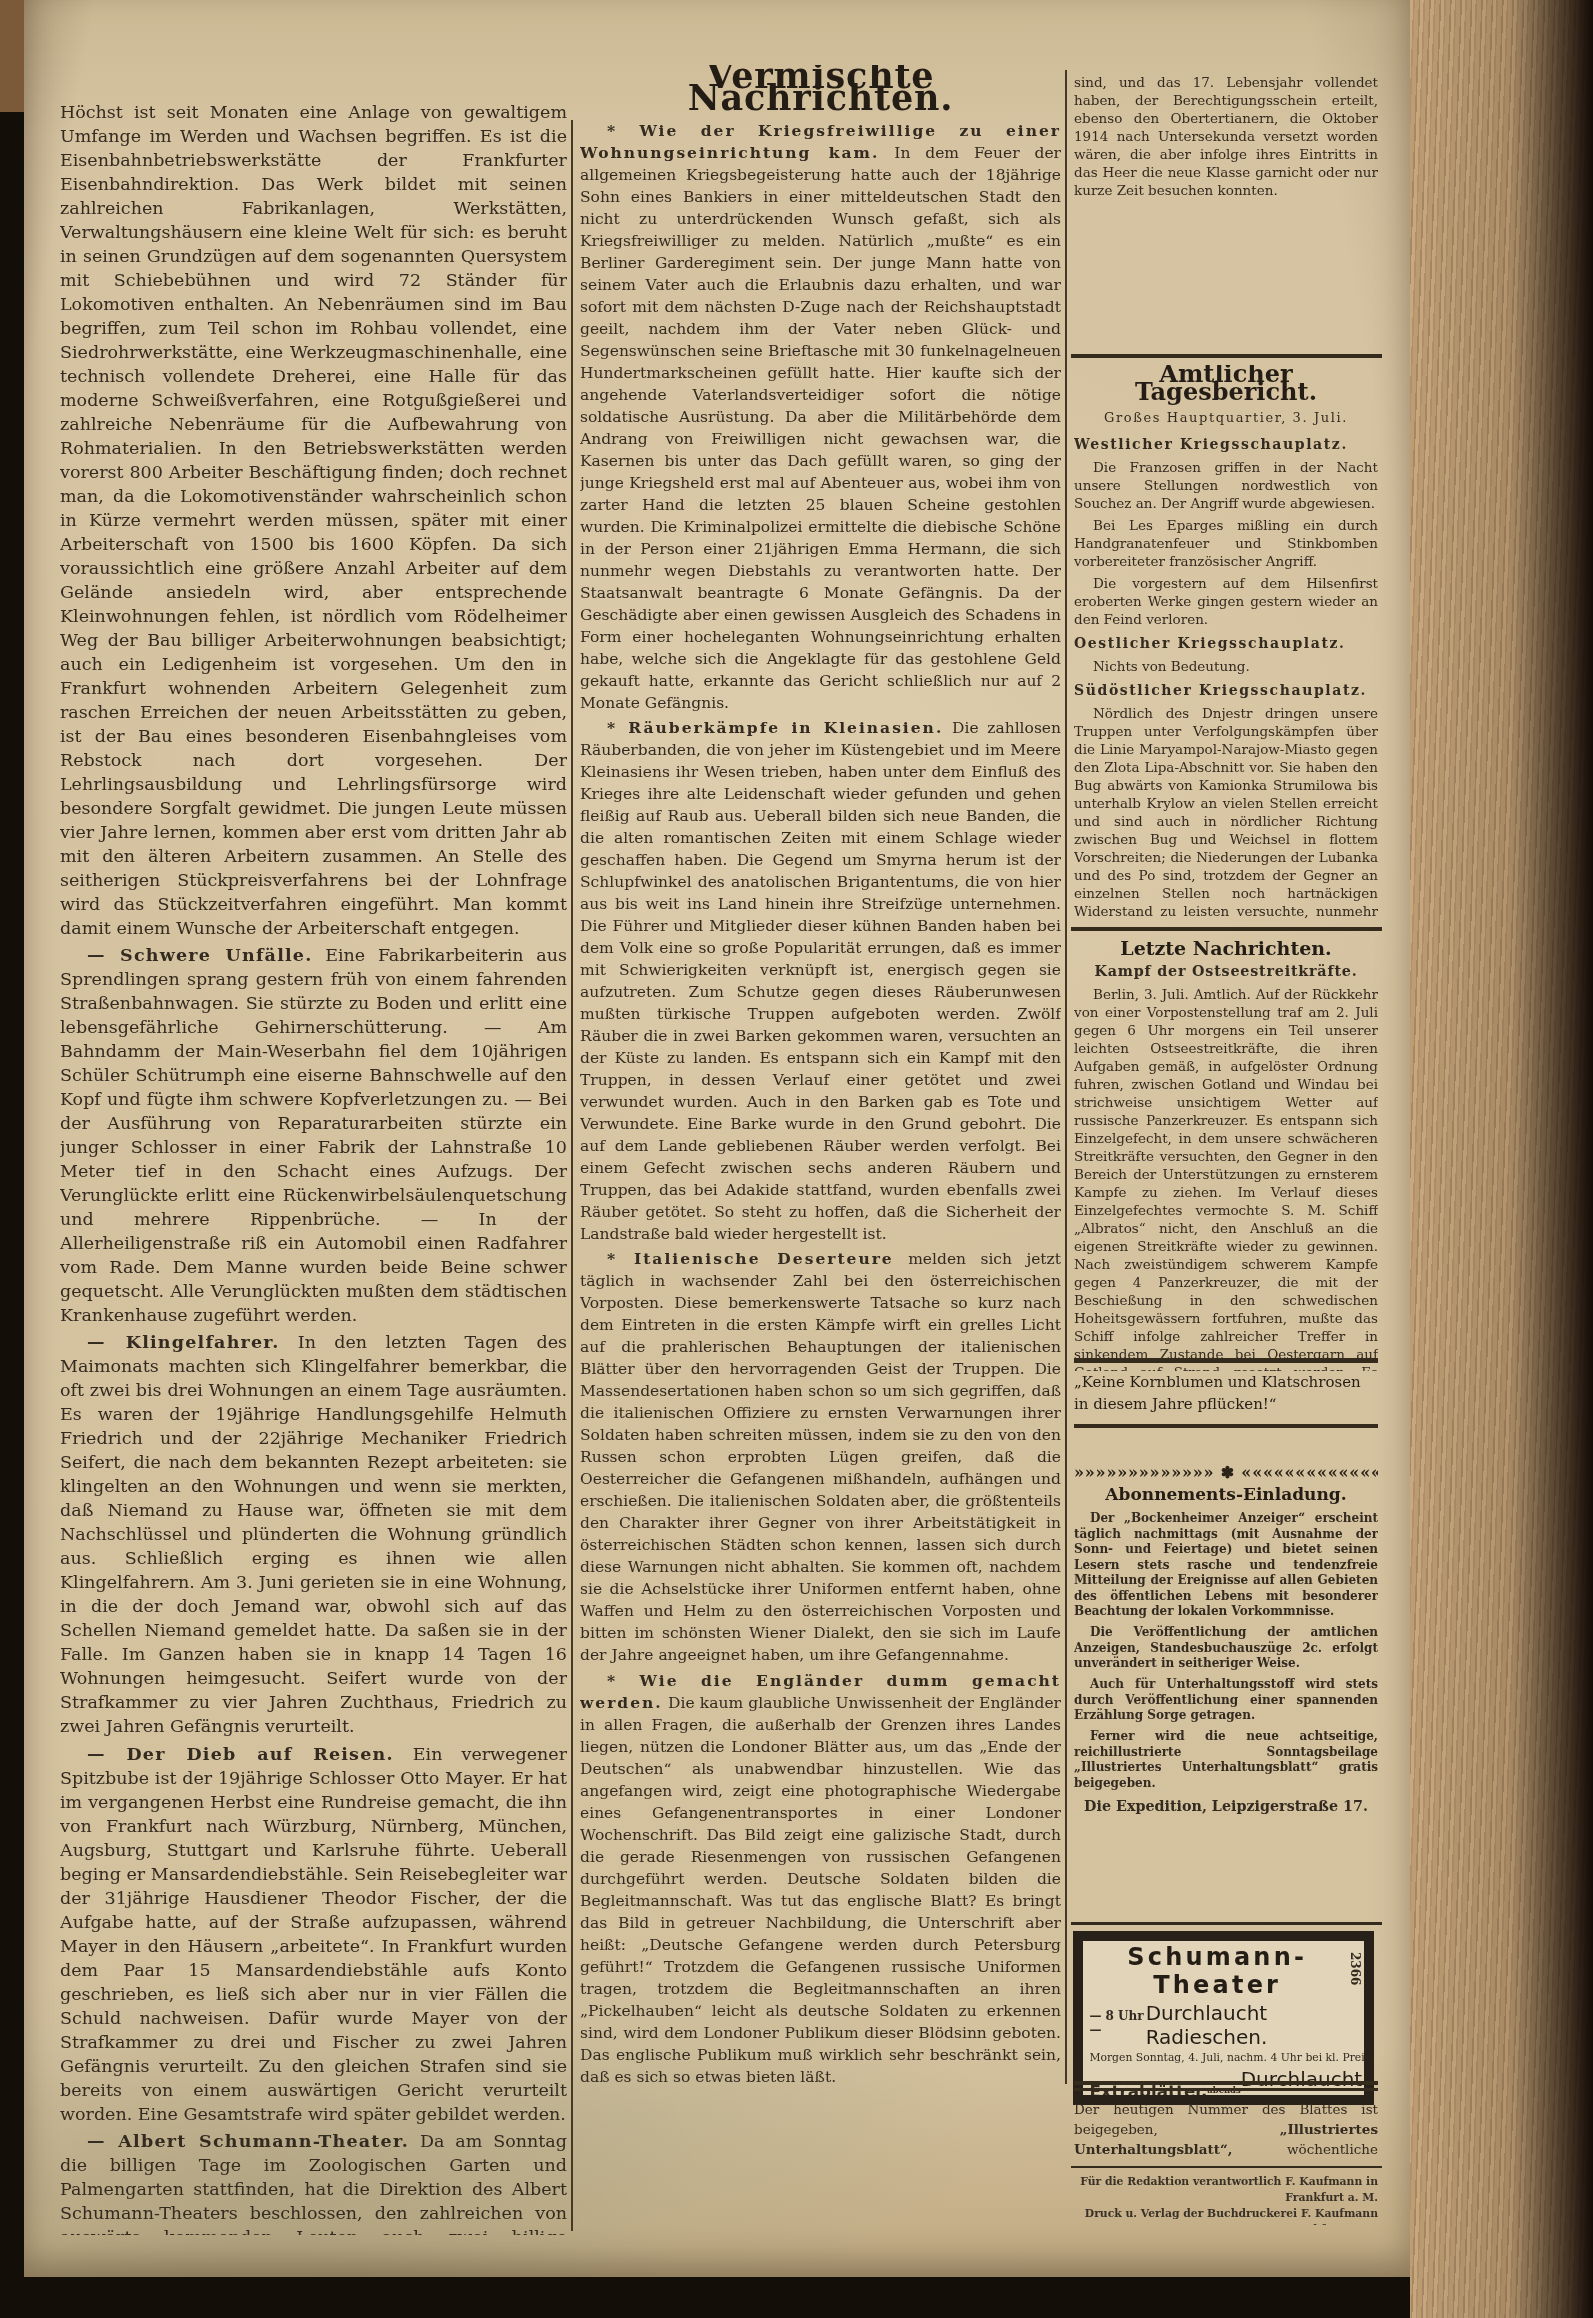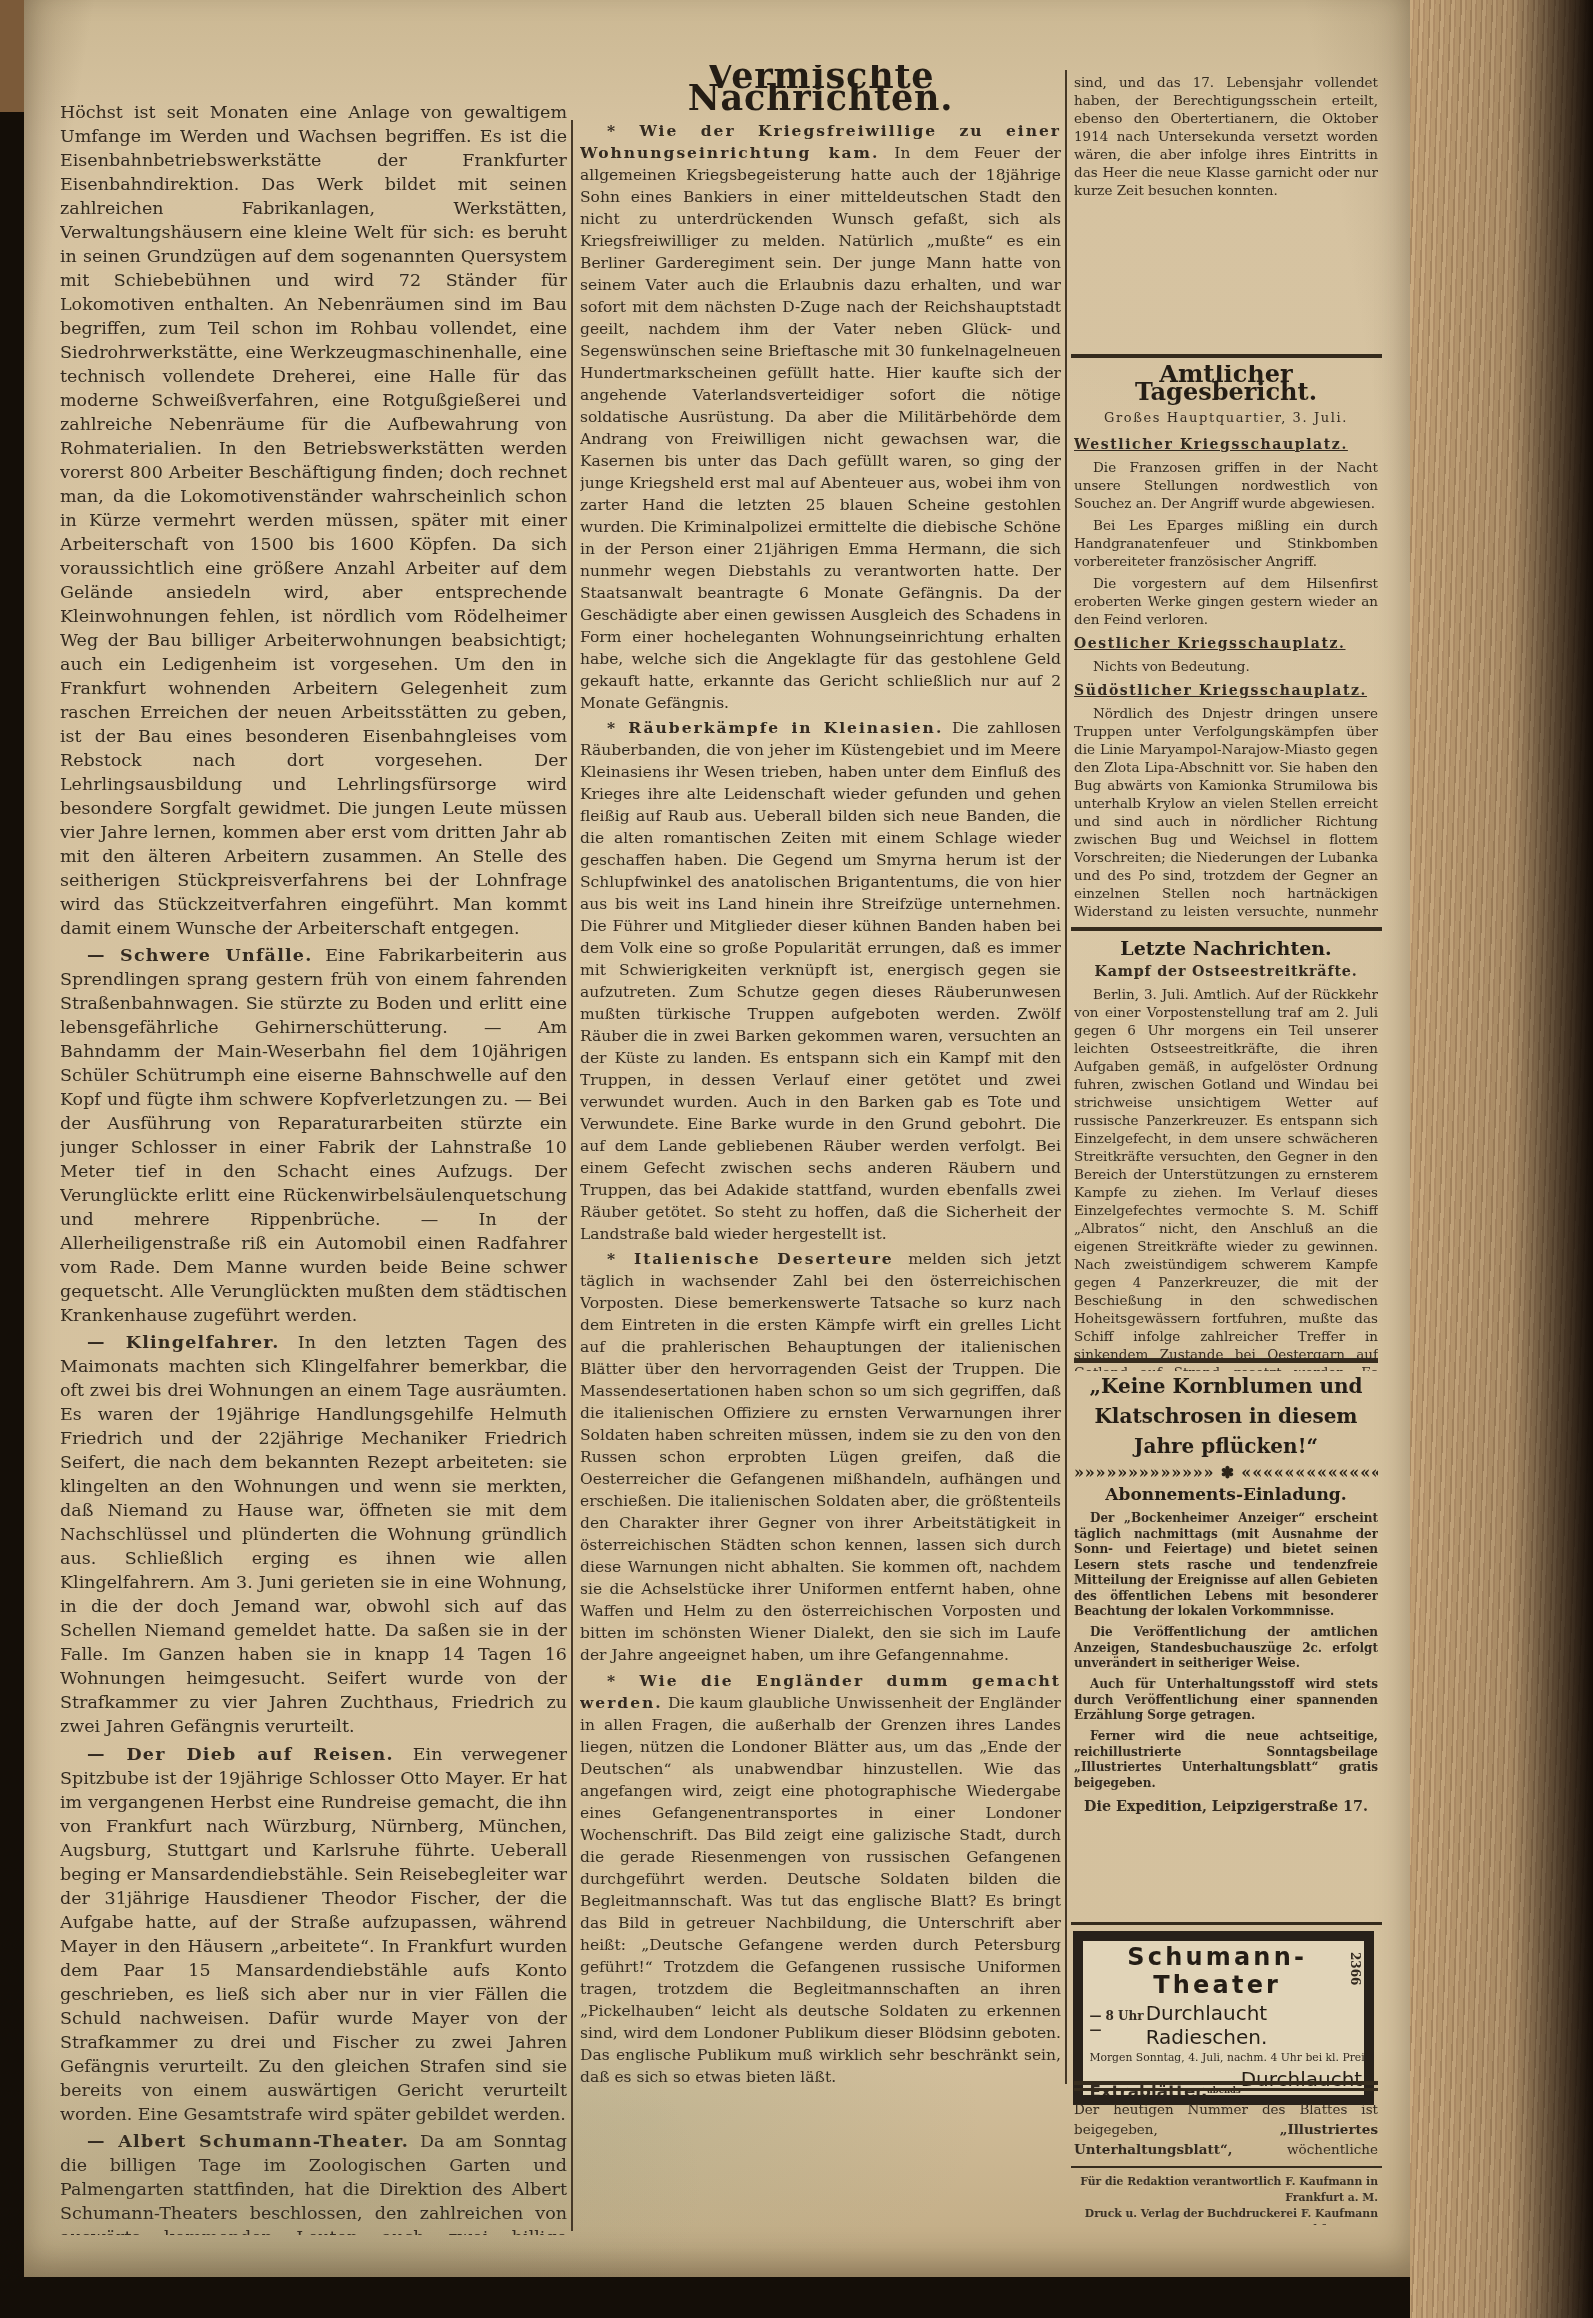--- a/index.html
+++ b/index.html
@@ -32,25 +32,25 @@
   .lead{font-weight:bold;letter-spacing:1.2px;}
   .article-lead{font-weight:bold;letter-spacing:2px;}
   .col2-title{text-align:center;font-weight:bold;font-size:35px;letter-spacing:0.8px;margin:0 0 11px 0;color:#241d15;}
   
   .c3{position:absolute;left:1050px;width:304px;overflow:hidden;font-size:13.5px;line-height:18px;}
   .c3 .body-p{margin:0 0 4px 0;}
   .c3 .indent{text-indent:19px;}
   .r-title{text-align:center;font-weight:bold;color:#241d15;}
   .official-title{font-size:24px;margin:0 0 8px 0;}
   .dateline{text-align:center;letter-spacing:1.6px;font-size:13px;margin:0 0 8px 0;}
-  .war-heading{font-weight:bold;letter-spacing:1.6px;font-size:14px;margin:6.4px 0 4.8px 0;text-decoration:underline;}
+  .war-heading{font-weight:bold;letter-spacing:1.6px;font-size:14px;margin:6.4px 0 4.8px 0;}
   .latest-title{font-size:19px;margin:0 0 4.8px 0;}
   .latest-sub{text-align:center;font-weight:bold;font-size:14.3px;letter-spacing:0.8px;margin:0 0 4.8px 0;}
   .slogan-rule{height:4.8px;background:#352b1d;}
-  .slogan-text{font-size:20px;font-weight:bold;text-align:center;line-height:1.5;margin:8px 0;color:#241d15;}
+  .slogan-text{font-size:15px;font-weight:normal;line-height:1.5;margin:8px 0;color:#241d15;}
   .double-rule .a{height:4px;background:#352b1d;margin-bottom:3.2px;}
   .double-rule .b{height:2.4px;background:#352b1d;}
   .ornament{text-align:center;font-weight:bold;font-size:16px;letter-spacing:0.8px;color:#2b2318;white-space:nowrap;overflow:hidden;}
   .abo-title{font-size:17px;margin:3.2px 0 8px 0;}
   .abo p{font-weight:bold;font-size:12px;line-height:15.5px;margin:0 0 5.6px 0;text-align:justify;text-indent:16px;}
   .abo-closing{text-align:center;font-weight:bold;font-size:14.3px;margin:3.2px 0 4.8px 0;}
   .theater{position:absolute;left:1049px;top:1931px;width:301px;height:174px;border:10.4px solid #28211a;background:rgba(235,228,205,0.55);box-sizing:border-box;overflow:hidden;}
   .theater-inner{position:relative;height:100%;padding:2.4px 19px 1.6px 6.4px;}
   .theater-name{font-family:"DejaVu Sans",sans-serif;font-weight:bold;font-size:24px;letter-spacing:3.2px;text-align:center;color:#241d15;}
   .theater-row{display:flex;align-items:baseline;justify-content:flex-start;margin-top:1.6px;}

